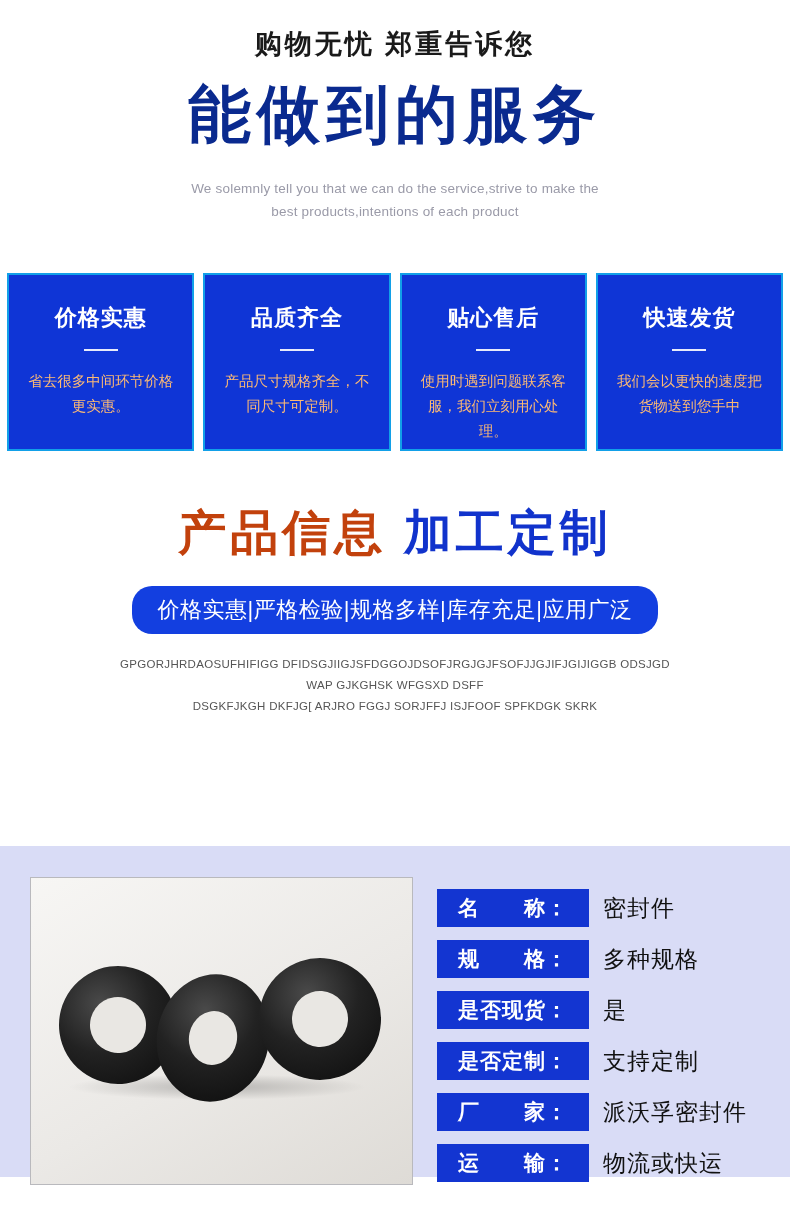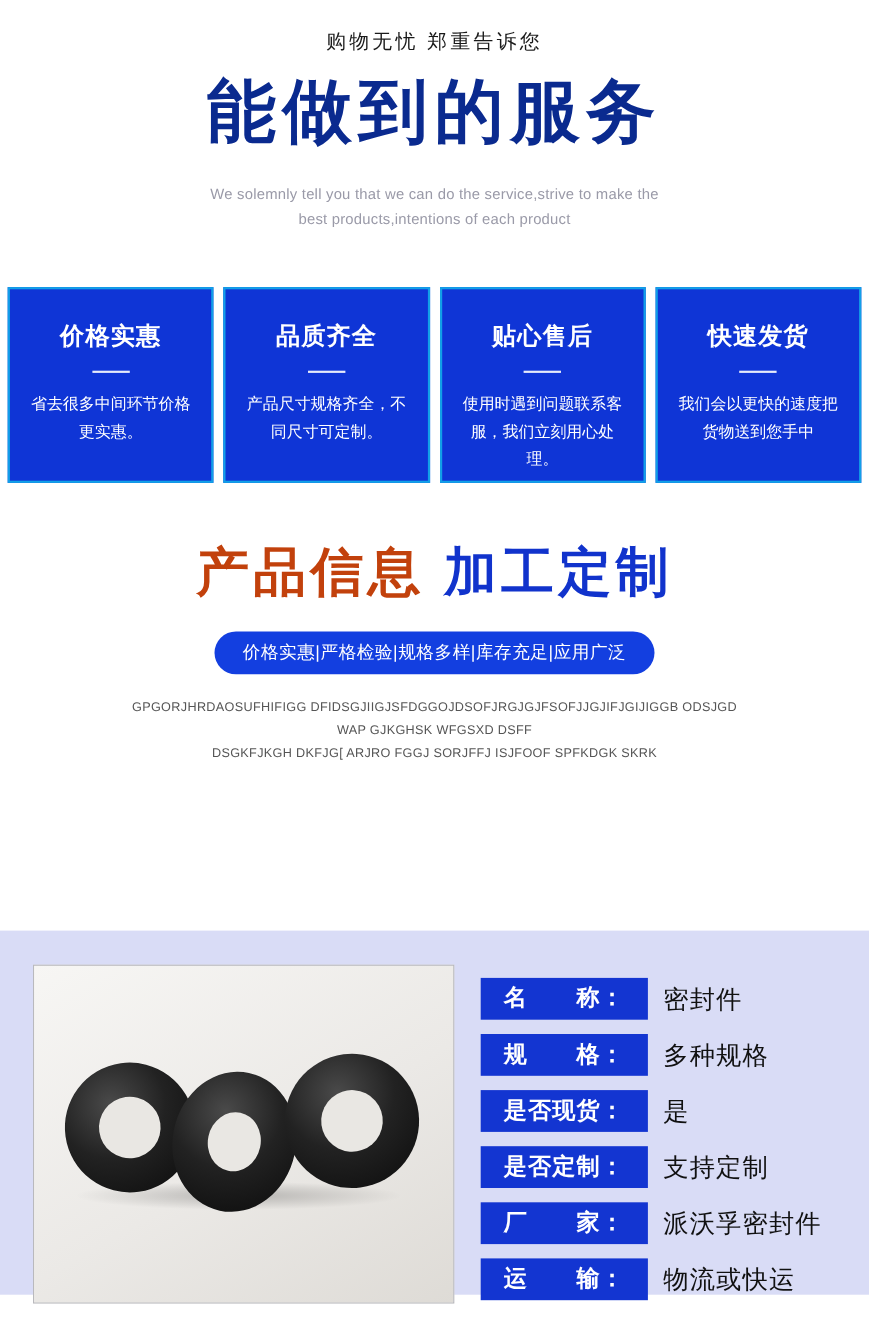--- a/index.html
+++ b/index.html
@@ -11,24 +11,24 @@
     overflow: hidden;
     position: relative;
   }
 
   
   .service-header {
     padding-top: 26px;
     text-align: center;
   }
   .service-sub-top {
-    font-size: 18px;
+    font-size: 27px;
     color: #1a1a1a;
     letter-spacing: 3px;
-    font-weight: 400;
+    font-weight: 700;
   }
   .service-title {
     font-size: 63px;
     font-weight: bold;
     color: #0a2a8f;
     letter-spacing: 6px;
     margin-top: 16px;
     line-height: 1.15;
   }
   .service-en {
@@ -65,43 +65,42 @@
     width: 34px;
     height: 2px;
     background: #ffffff;
     margin: 16px auto 0;
     opacity: .9;
   }
   .card-text {
     margin-top: 18px;
     font-size: 14.5px;
     line-height: 1.72;
-    color: #ffffff;
-    font-family: Liberation Mono, monospace;
+    color: #fdba74;
   }
 
   
   .product-info {
     margin-top: 56px;
     text-align: center;
   }
   .pi-title {
     font-size: 48px;
     font-weight: bold;
     letter-spacing: 4px;
     line-height: 1.1;
   }
   .pi-title .blk { color: #c2410c; margin-top: 24px; }
   .pi-title .blu { color: #1133cc; }
   .pi-pill {
     display: inline-block;
     margin-top: 26px;
     background: #133fe0;
     color: #ffffff;
-    font-size: 16px;
+    font-size: 22px;
     border-radius: 20px;
     padding: 9px 26px;
     letter-spacing: .5px;
   }
   .pi-lines {
     margin-top: 20px;
     font-size: 11.5px;
     color: #555555;
     line-height: 1.85;
     letter-spacing: .3px;

